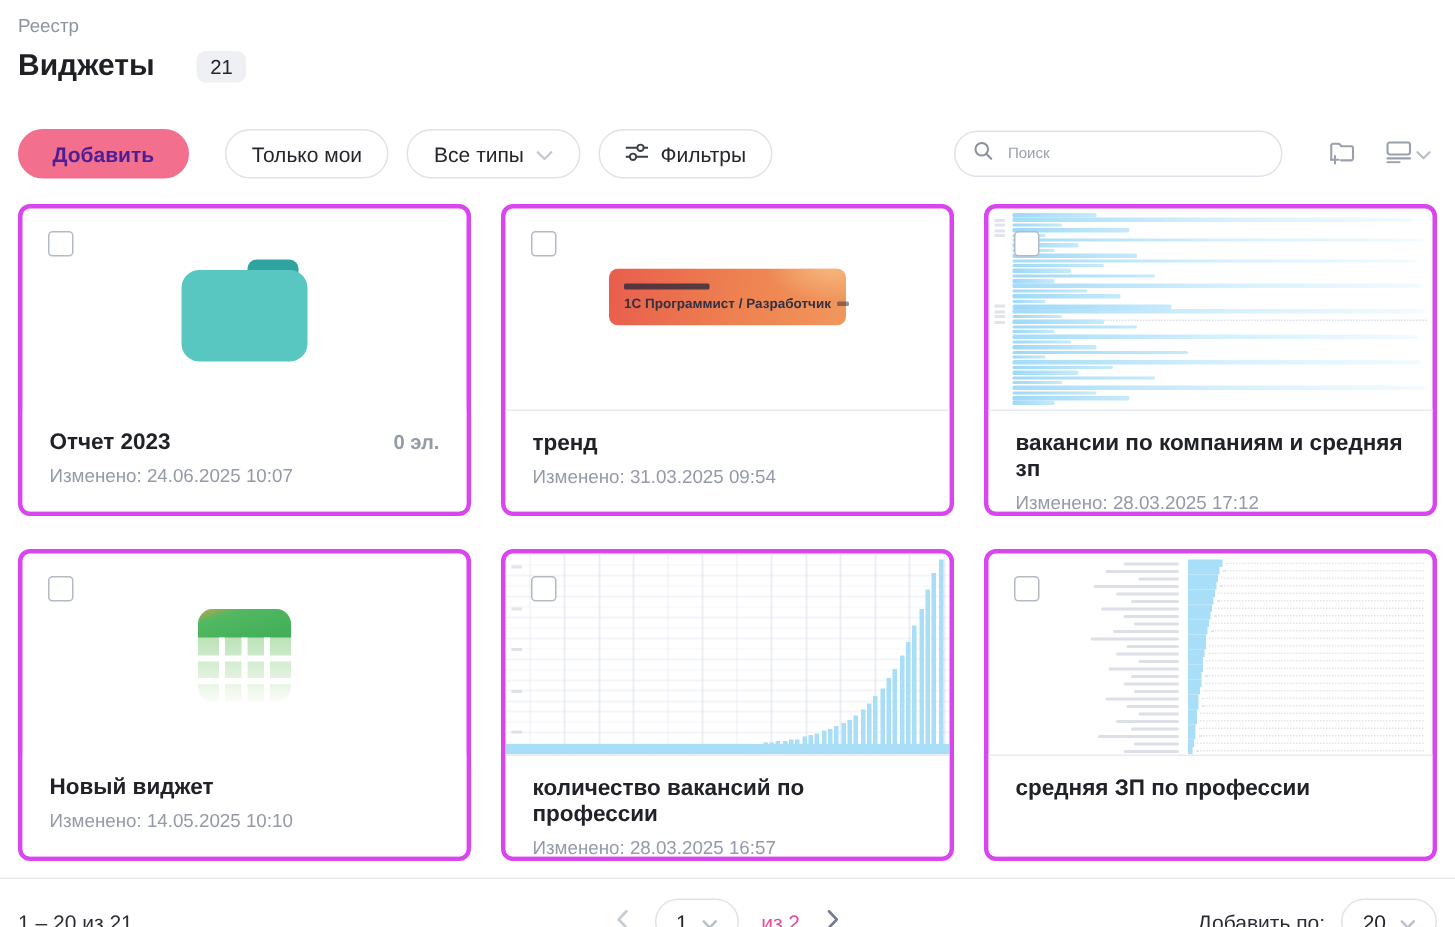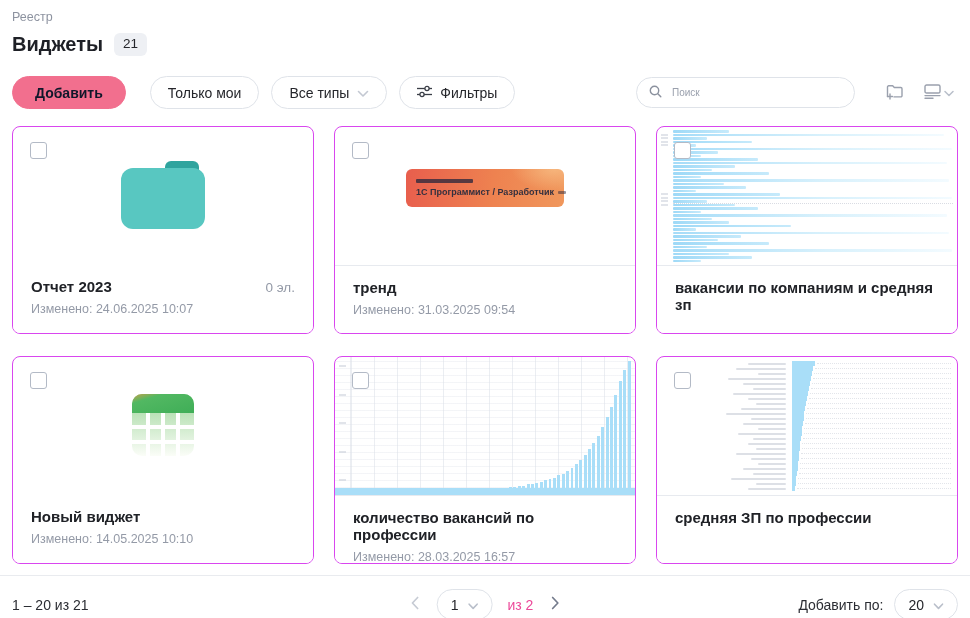--- a/index.html
+++ b/index.html
@@ -5,56 +5,56 @@
   * { box-sizing: border-box; }
   body {
     width: 970px; height: 618px; margin: 0; overflow: hidden;
     background: #fff; color: #25262b;
     font-family: "Liberation Sans", sans-serif;
   }
   .page { padding: 8px 12px 0; position: relative; height: 100%; }
 
   
   .breadcrumb { font-size: 12.5px; color: #8d93a0; margin: 2px 0 9px; }
-  .title-row { display: flex; gap: 11px; margin-bottom: 20px; }
+  .title-row { display: flex; align-items: center; gap: 28px; margin-bottom: 30px; }
   .page-title { font-size: 20px; font-weight: bold; color: #1e2026; margin: 0; }
   .count-badge { background: #eef0f4; border-radius: 6px; padding: 3px 9px; font-size: 13.5px; color: #25262b; }
 
   
   .toolbar { display: flex; align-items: center; gap: 12px; margin-bottom: 17px; }
   .btn {
     height: 33px; border-radius: 17px; border: 1px solid #dfe3e9; background: #fff;
     font-size: 14px; padding: 0 17px; display: inline-flex; align-items: center; gap: 8px;
     color: #25262b; font-family: inherit; cursor: pointer; white-space: nowrap;
   }
-  .btn-primary { background: #f26f8e; border: 1px solid #f26f8e; color: #0f172a; font-weight: bold; margin-right: 12px; padding: 0 22px; }
+  .btn-primary { background: #f26f8e; border: 1px solid #f26f8e; color: #4c1d95; font-weight: bold; margin-right: 12px; padding: 0 22px; }
   .search {
     margin-left: auto; width: 219px; height: 31px; border: 1px solid #dfe3e9; border-radius: 16px;
     display: flex; align-items: center; padding: 0 12px; gap: 8px; background: #fff;
   }
   .search input { border: none; outline: none; font-size: 10px; width: 100%; color: #25262b; font-family: inherit; background: transparent; }
   .search input::placeholder { color: #9aa0ad; }
   .top-icons { display: flex; align-items: center; gap: 20px; margin-left: 19px; margin-right: 4px; }
   .icon-btn { display: inline-flex; align-items: center; gap: 3px; cursor: pointer; background: none; border: none; padding: 0; }
 
   
   .grid { display: grid; grid-template-columns: repeat(3, 1fr); gap: 22px 20px; }
   .card {
-    position: relative; height: 208px; border: 1px solid #d946ef; border-radius: 8px;
+    position: relative; height: 208px; border: 3px solid #d946ef; border-radius: 8px;
     background: #fff; overflow: hidden; cursor: pointer; padding-left: 22px;
   }
   .checkbox {
     position: absolute; top: 15px; left: 17px; width: 17px; height: 17px;
     border: 1.5px solid #b3bac6; border-radius: 3px; background: #fff; z-index: 3;
   }
   .card-footer { position: absolute; left: 0; right: 0; bottom: 0; height: 68px; padding: 13px 18px 0; background: #fff; z-index: 2; }
   .card.haspreview .card-footer { border-top: 1px solid #e7eaef; }
   .card-title-row { display: flex; align-items: baseline; justify-content: space-between; }
   .card-title { font-size: 15px; font-weight: bold; color: #202227; }
-  .card-count { font-size: 13.5px; color: #949aa7; font-weight: normal; }
+  .card-count { font-size: 13.5px; color: #949aa7; font-weight: bold; }
   .card-meta { font-size: 12.5px; color: #949aa7; margin-top: 7px; }
   .center-zone { position: absolute; left: 0; right: 0; top: 0; height: 150px; display: flex; align-items: center; justify-content: center; }
   .preview { position: absolute; left: 0; right: 0; top: 0; bottom: 68px; overflow: hidden; }
 
   
   .hchart { position: absolute; inset: 0; padding: 3px 2px 3px 16px; display: flex; flex-direction: column; justify-content: space-between; }
   .hbar { height: 2.5px; background: linear-gradient(90deg, #9ed9f7, #c6eafb); border-radius: 1px; flex: none; }
   .hbar.full { background: linear-gradient(90deg, #a5dcf8 0%, #d8f1fc 55%, #f3fbff 100%); }
   .haxis { position: absolute; left: 4px; top: 5px; width: 9px; z-index: 1; }
   .haxis.mid { top: 47%; }
@@ -279,20 +279,21 @@
             <div class="hbar full" style="width: 99%;"></div>
             <div class="hbar" style="width: 20%;"></div>
             <div class="hbar" style="width: 28%;"></div>
             <div class="hbar" style="width: 10%;"></div>
           </div>
       </div>
       <div class="card-footer">
         <div class="card-title-row">
           <span class="card-title">вакансии по компаниям и средняя зп</span>
         </div>
+        <div class="card-meta">Изменено: 28.03.2025 17:12</div>
       </div>
     </div>
 
     <div class="card">
       <span class="checkbox"></span>
       <div class="center-zone">
         <svg class="table-shape" viewBox="0 0 64 64">
           <defs>
             <linearGradient id="hdrG" x1="0" y1="0" x2="1" y2="1">
               <stop offset="0" stop-color="#c9a04b"></stop>

